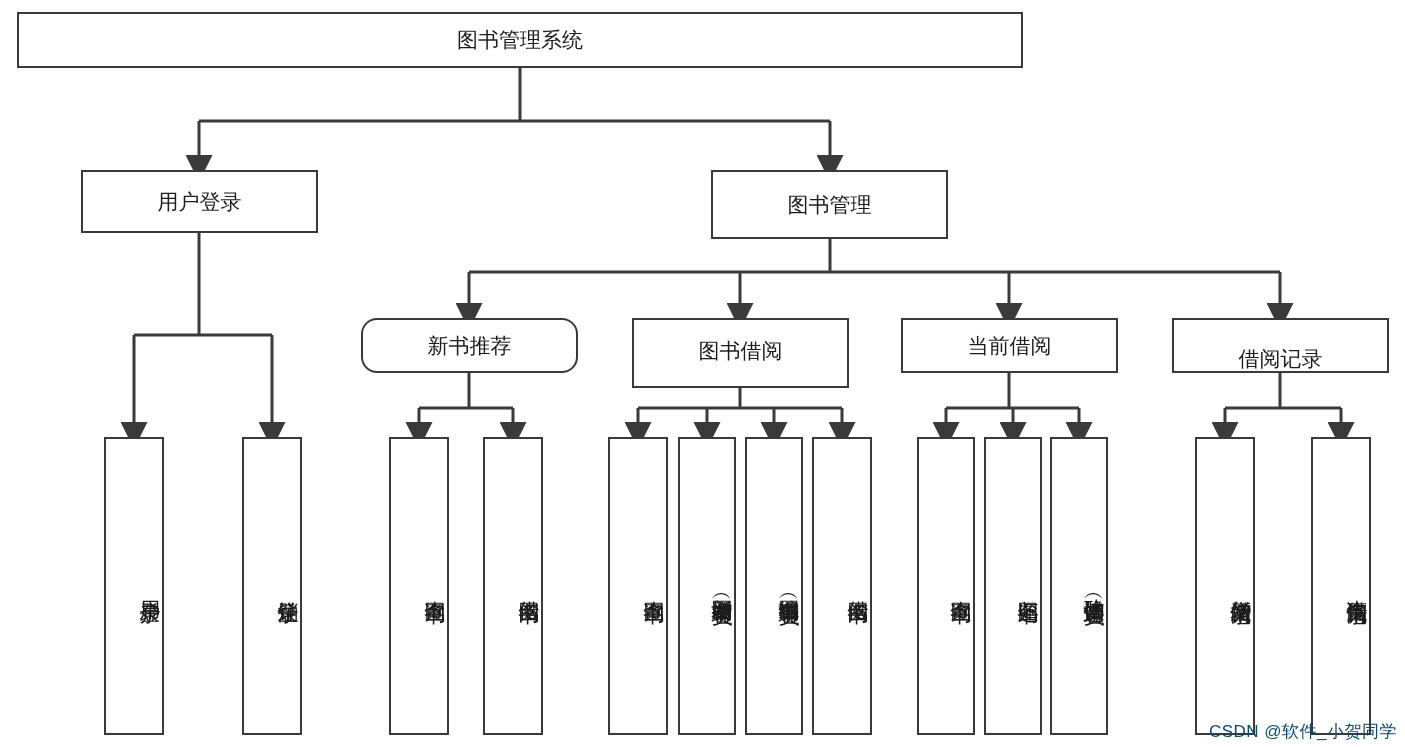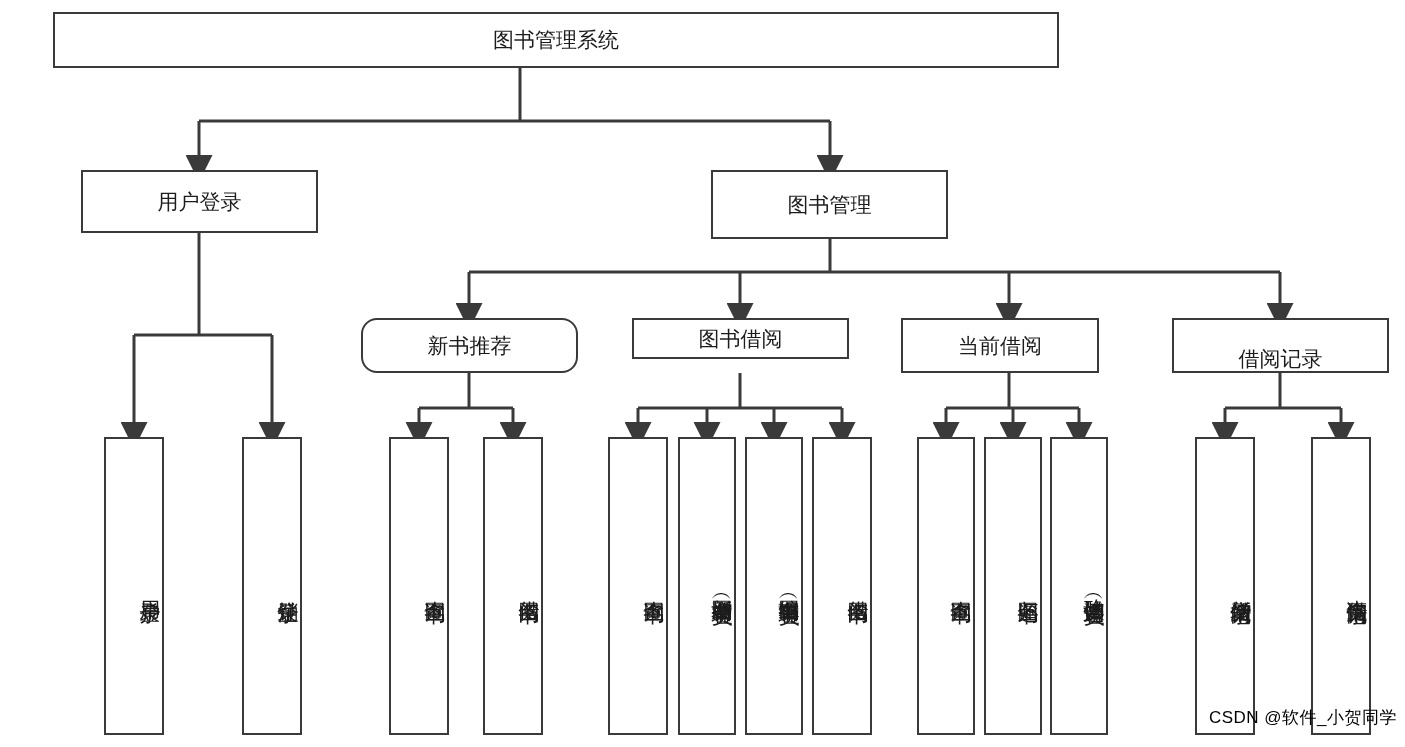--- a/index.html
+++ b/index.html
@@ -25,22 +25,22 @@
     font-size:21px;
     writing-mode:vertical-rl;
     text-orientation:upright;
     letter-spacing:1px;
     padding:10px 0;
     align-items:flex-start;
     justify-content:center;
   }
   .node.leaf span{writing-mode:vertical-rl;text-orientation:upright;display:block;}
   #watermark{
-    position:absolute;right:8px;bottom:18px;
-    font-size:17px;color:#000000;letter-spacing:.5px;
+    position:absolute;right:8px;bottom:4px;
+    font-size:17px;color:#0c4a6e;letter-spacing:.5px;
     white-space:nowrap;pointer-events:none;
   }
 </style>
 </head>
 <body>
 
 <div id="diagram-root">
 
   <svg class="edges" viewBox="0 0 1405 747" preserveAspectRatio="none">
     <defs>
@@ -85,38 +85,38 @@
       <path d="M1013,408 L1013,425" marker-end="url(#arrow)"></path>
       <path d="M1079,408 L1079,425" marker-end="url(#arrow)"></path>
 
       <path d="M1280,373 L1280,408"></path>
       <path d="M1225,408 L1341,408"></path>
       <path d="M1225,408 L1225,425" marker-end="url(#arrow)"></path>
       <path d="M1341,408 L1341,425" marker-end="url(#arrow)"></path>
     </g>
   </svg>
 
-  <div class="node horiz" style="left:17px;top:12px;width:1006px;height:56px;margin-left:36px;">
+  <div class="node horiz" style="left:17px;top:12px;width:1006px;height:56px;">
     <span>图书管理系统</span>
   </div>
 
   <div class="node horiz" style="left:81px;top:170px;width:237px;height:63px;">
     <span>用户登录</span>
   </div>
   <div class="node horiz" style="left:711px;top:170px;width:237px;height:69px;">
     <span>图书管理</span>
   </div>
 
   <div class="node horiz" style="left:361px;top:318px;width:217px;height:55px;border-radius:16px;">
     <span>新书推荐</span>
   </div>
-  <div class="node horiz" style="left:632px;top:318px;width:217px;height:41px;">
+  <div class="node horiz" style="left:632px;top:318px;width:217px;height:70px;font-family:Liberation Mono, monospace;">
     <span>图书借阅</span>
   </div>
-  <div class="node horiz" style="left:901px;top:318px;width:198px;height:55px;">
+  <div class="node horiz" style="left:901px;top:318px;width:217px;height:55px;">
     <span>当前借阅</span>
   </div>
   <div class="node horiz" style="left:1172px;top:318px;width:217px;height:55px;align-items:flex-end;">
     <span>借阅记录</span>
   </div>
 
   <div class="node leaf" style="left:104px;top:437px;width:60px;height:298px;">
     <span>用户登录</span>
   </div>
   <div class="node leaf" style="left:242px;top:437px;width:60px;height:298px;">

